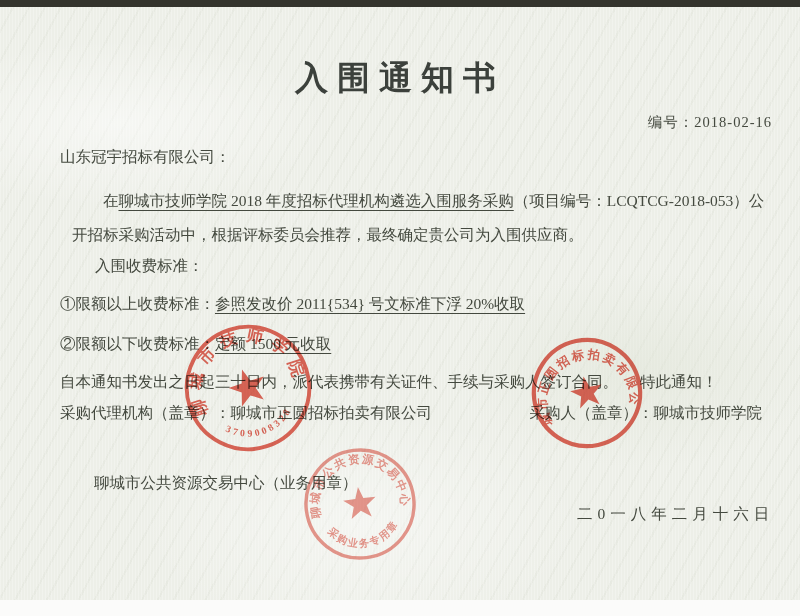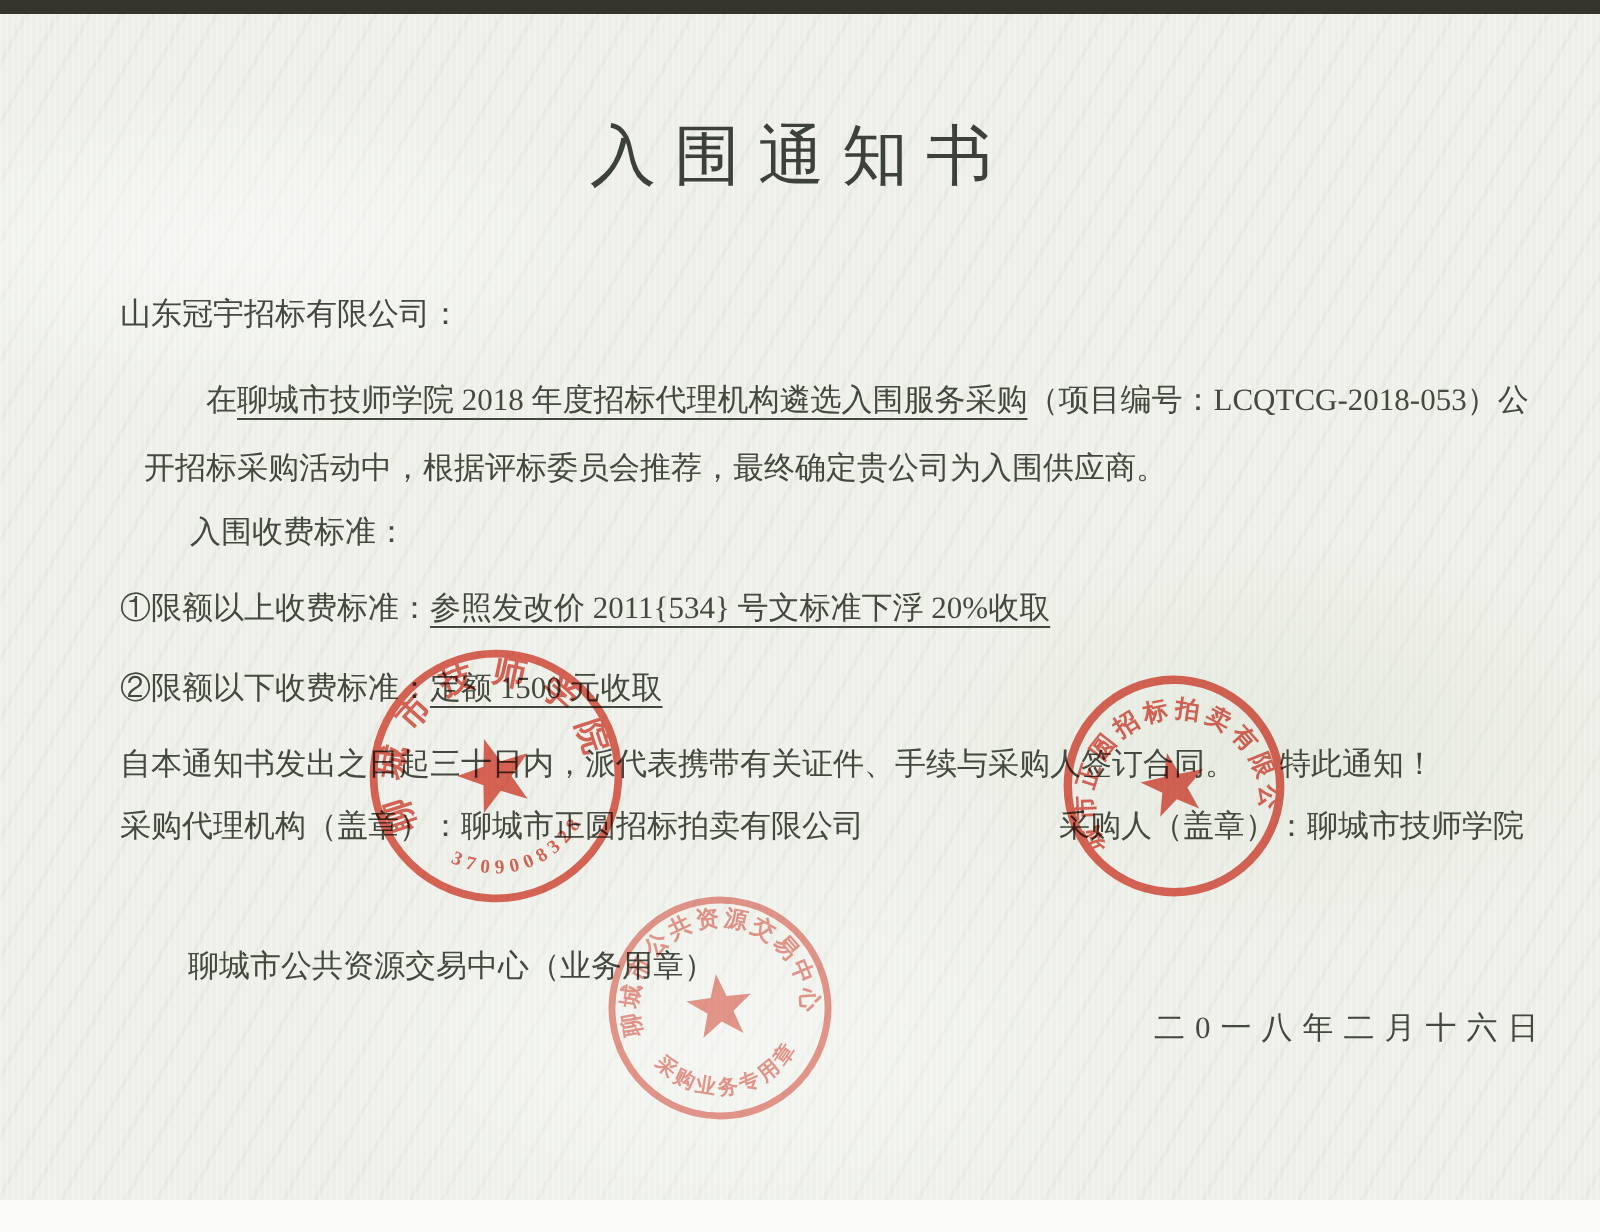--- a/index.html
+++ b/index.html
@@ -17,21 +17,21 @@
       radial-gradient(ellipse 320px 160px at 45% 85%, rgba(255,255,255,.4), transparent 70%),
       repeating-linear-gradient(90deg, rgba(255,255,255,.25) 0 1px, rgba(0,0,0,0) 1px 3px),
       repeating-linear-gradient(118deg, rgba(205,210,196,.18) 0 2px, rgba(0,0,0,0) 2px 14px);
     color:#44493f;
   }
   .top-strip{position:absolute;left:0;top:0;width:800px;height:7px;background:#34342d;}
   .bottom-strip{position:absolute;left:0;top:600px;width:800px;height:16px;background:#fbfbfa;}
   .line{position:absolute;font-size:15.5px;white-space:nowrap;}
   .title{
     position:absolute;top:56px;left:0;width:100%;text-align:center;
-    font-size:33px;letter-spacing:9px;color:#3c413c;font-weight:400;
+    font-size:33px;letter-spacing:9px;color:#3c413c;font-weight:700;
   }
   .doc-number{position:absolute;top:113px;right:28px;font-size:14.5px;letter-spacing:1px;}
   .addressee{top:147px;left:60px;}
   .para{position:absolute;left:60px;width:695px;font-size:15.5px;line-height:34px;margin:12px;}
   .para1{top:172px;text-indent:2em;white-space:normal;}
   .fee-heading{top:256px;left:95px;}
   .fee1{top:294px;left:60px;text-align:center;}
   .fee2{top:334px;left:60px;}
   .notice{top:372px;left:60px;}
   .notice .tail{margin-left:22px;text-align:center;}
@@ -47,20 +47,21 @@
   .seal text{font-family:"Liberation Serif","DejaVu Serif",serif;font-weight:bold;}
 </style>
 </head>
 <body>
 
 <div class="page">
   <div class="top-strip"></div>
 
   <div class="title">入围通知书</div>
 
+  <div class="doc-number">编号：2018-02-16</div>
 
   <div class="line addressee">山东冠宇招标有限公司：</div>
 
   <p class="para para1"><span>在</span><span class="u">聊城市技师学院 2018 年度招标代理机构遴选入围服务采购</span><span>（项目编号：LCQTCG-2018-053）公开招标采购活动中，根据评标委员会推荐，最终确定贵公司为入围供应商。</span></p>
 
   <div class="line fee-heading">入围收费标准：</div>
 
   <div class="line fee1"><span>①限额以上收费标准：</span><span class="u">参照发改价 2011{534} 号文标准下浮 20%收取</span></div>
 
   <div class="line fee2"><span>②限额以下收费标准：</span><span class="u">定额 1500 元收取</span></div>

